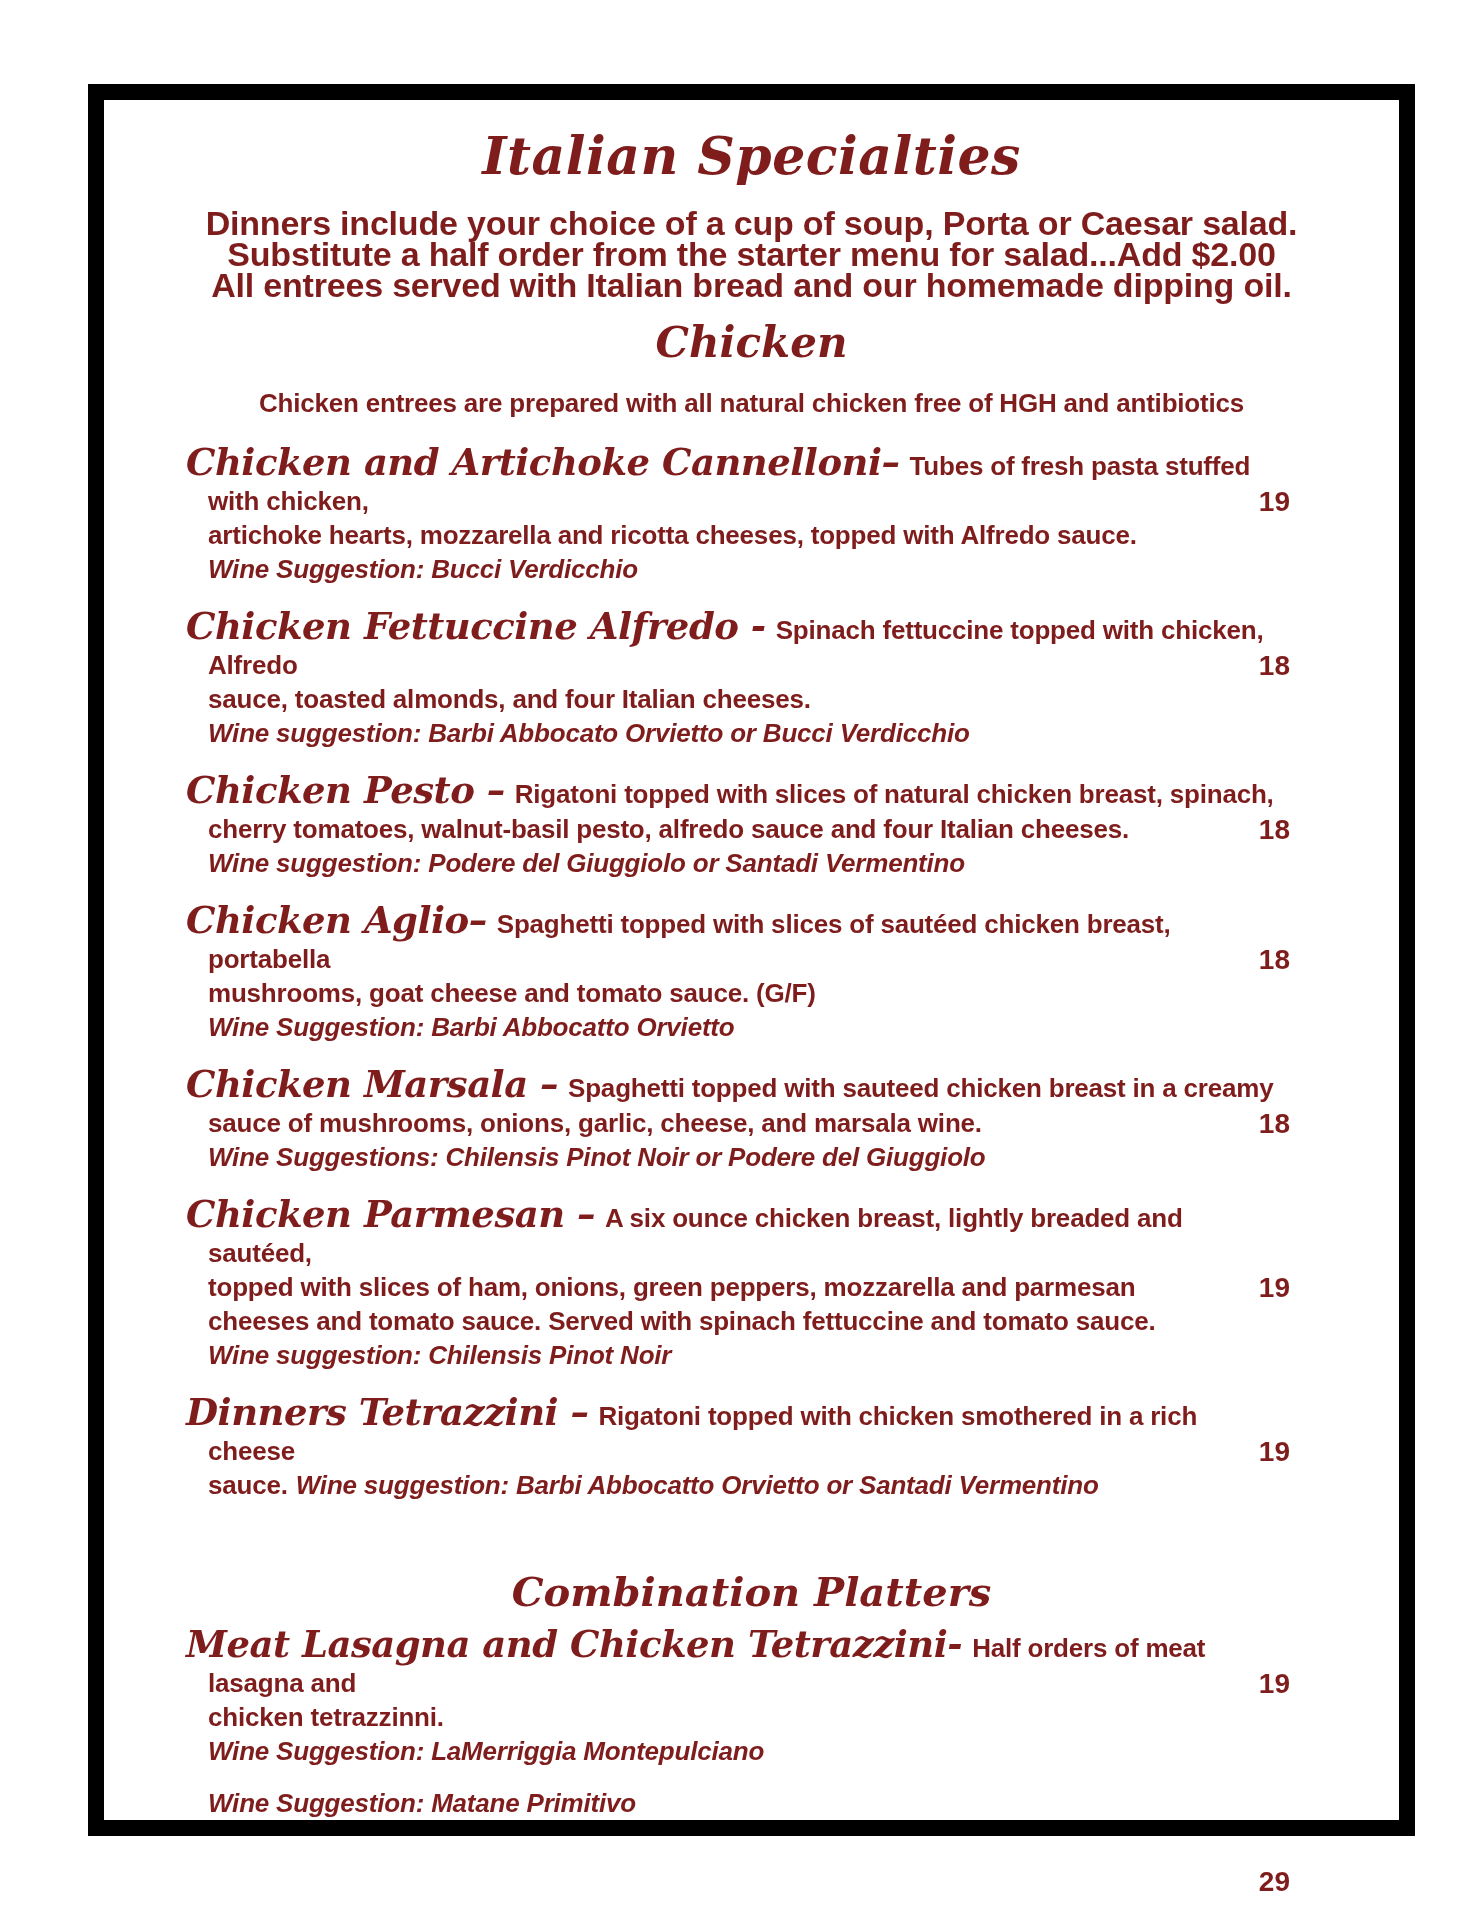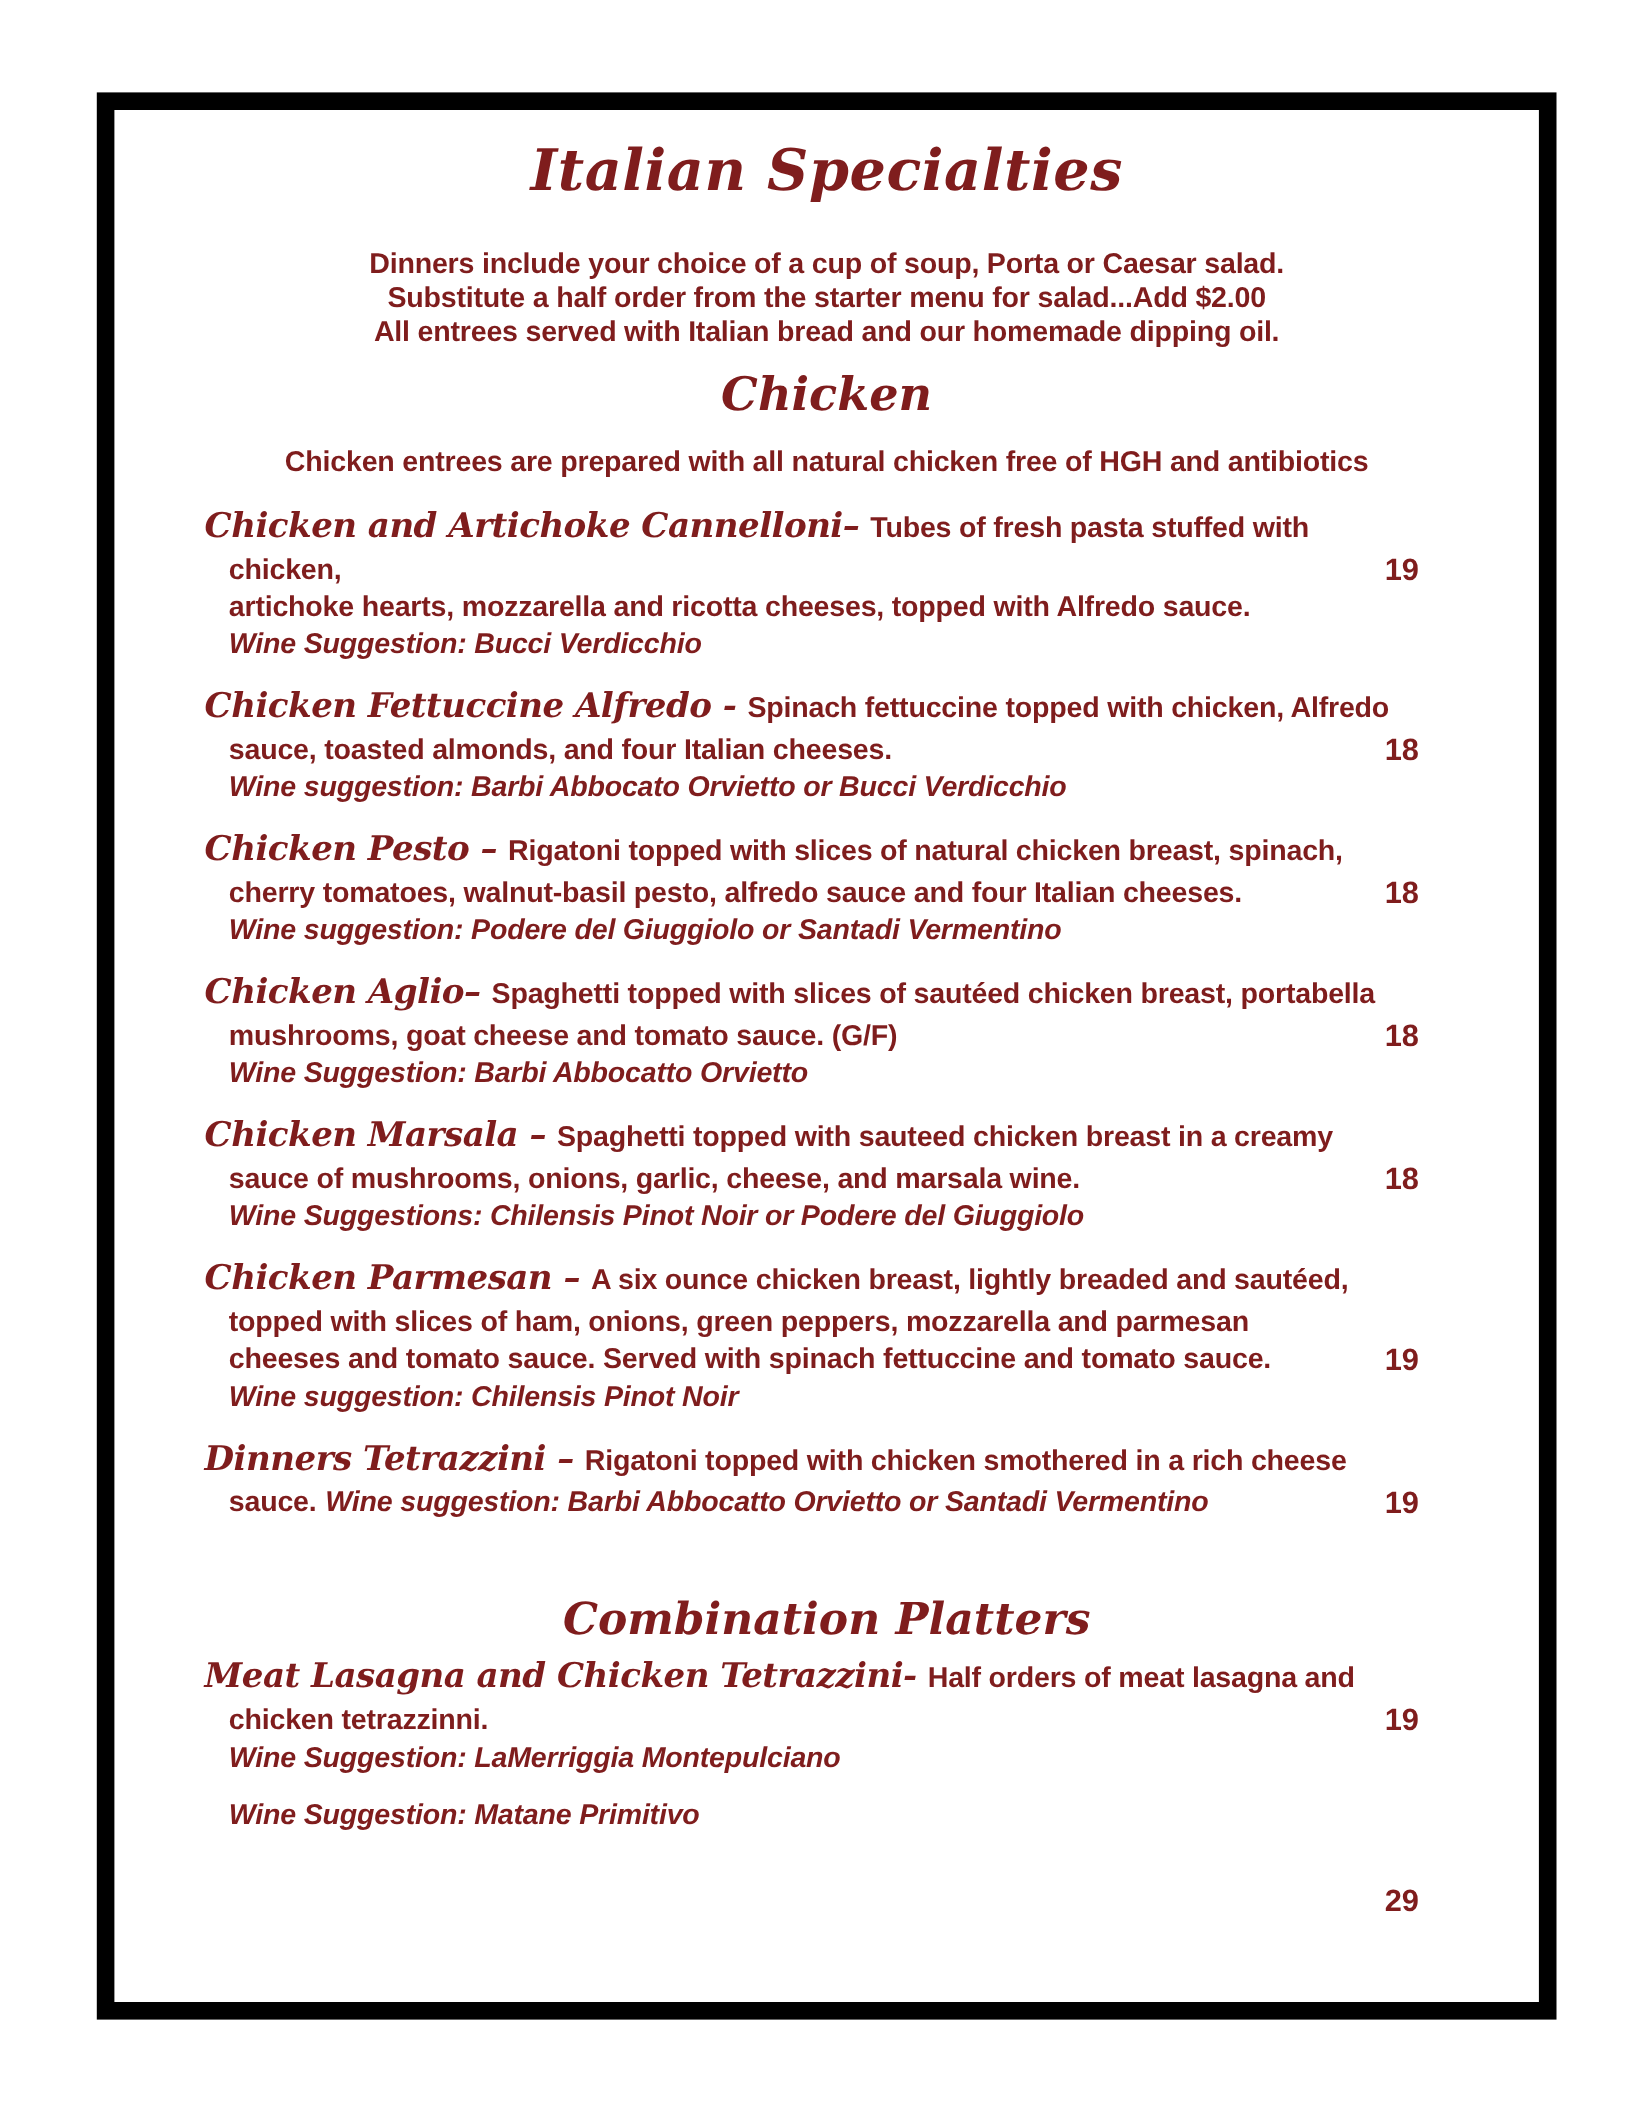--- a/index.html
+++ b/index.html
@@ -33,23 +33,23 @@
     font-style: italic;
     font-weight: bold;
   }
   .menu-title {
     text-align: center;
     font-size: 52px;
     line-height: 60px;
     letter-spacing: 0.5px;
   }
   .intro {
-    margin-top: 38px;
-    text-align: center;
-    font-size: 26px;
+    margin-top: 22px;
+    text-align: center;
+    font-size: 34px;
     line-height: 31px;
     font-weight: bold;
     letter-spacing: -0.2px;
   }
   .section-header {
     text-align: center;
     font-size: 42px;
     line-height: 52px;
   }
   .sec1 .section-header { margin-top: 16px; }
@@ -71,21 +71,21 @@
   .items .item:first-child { margin-top: 0; }
   .item-text {
     padding-left: 22px;
     text-indent: -22px;
     font-size: 26px;
     line-height: 34px;
     letter-spacing: -0.2px;
     max-width: 1080px;
   }
   .item-name {
-    font-size: 31px;
+    font-size: 37px;
     line-height: 44px;
     letter-spacing: -0.5px;
     margin-right: 10px;
   }
   .item-desc { white-space: pre-line; }
   .wine-inline { font-style: italic; margin-left: 8px; }
   .item-wine {
     padding-left: 22px;
     font-size: 26px;
     line-height: 34px;

